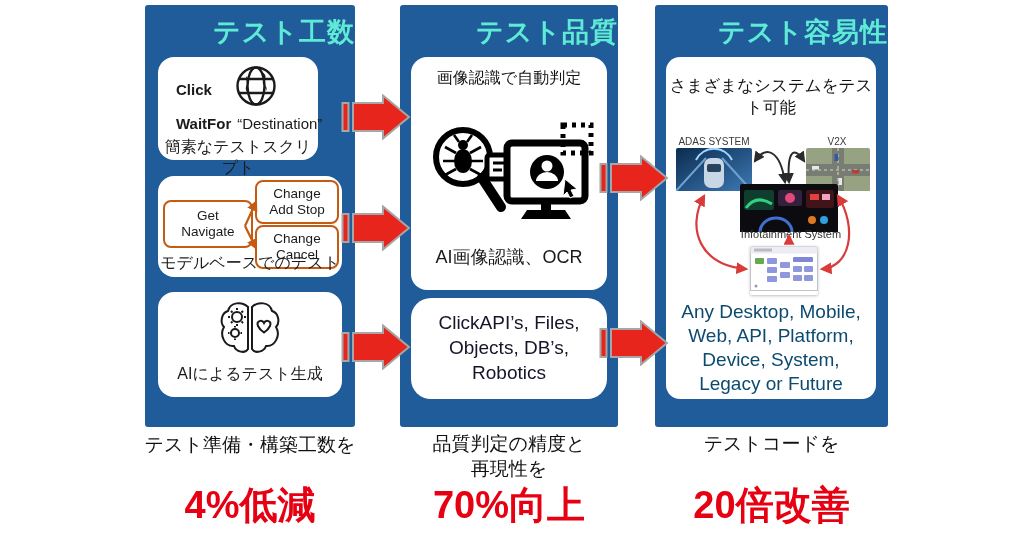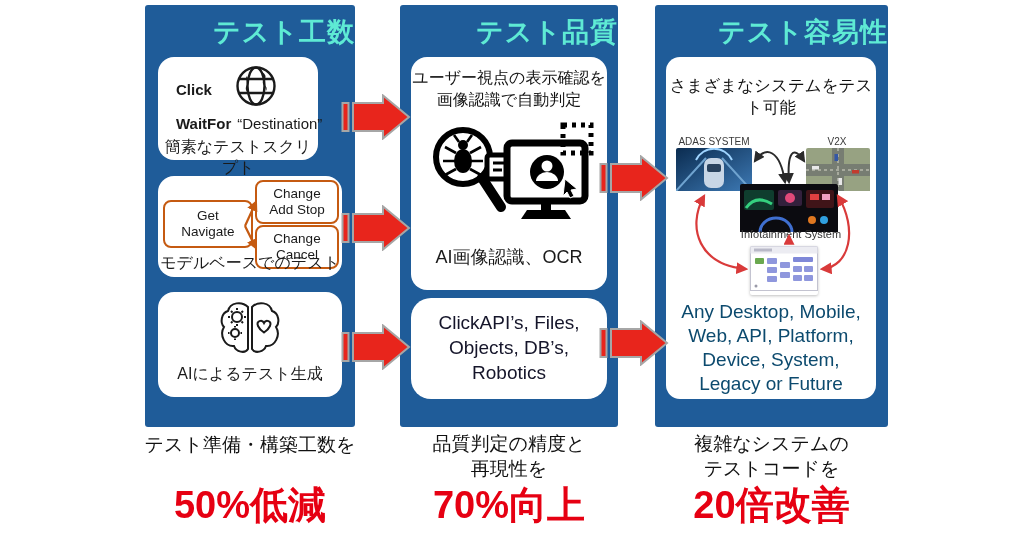--- a/index.html
+++ b/index.html
@@ -143,21 +143,20 @@
     </span>
     <div class="box-caption" id="ai-caption">AIによるテスト生成</div>
   </div>
 
   <div class="panel" id="panel-quality">
     <div class="panel-title">テスト品質</div>
   </div>
 
   <div class="wbox" id="box-quality">
     <div id="quality-heading">
-      <div>ユーザー視点の表示確認を</div>
       <div>画像認識で自動判定</div>
     </div>
     <span id="icon-cluster">
       <svg width="172" height="116" viewBox="0 0 172 116" fill="none">
 
         <circle cx="40" cy="40" r="27" stroke="#000" stroke-width="6"></circle>
         <line x1="59" y1="61" x2="78" y2="90" stroke="#000" stroke-width="10" stroke-linecap="round"></line>
         <ellipse cx="40" cy="44" rx="9" ry="12" fill="#000"></ellipse>
         <circle cx="40" cy="28" r="5" fill="#000"></circle>
         <path d="M33 36 L22 30 M33 44 H20 M33 52 L22 58 M47 36 L58 30 M47 44 H60 M47 52 L58 58 M36 25 L31 18 M44 25 L49 18" stroke="#000" stroke-width="2.6"></path>
@@ -312,27 +311,26 @@
     </svg>
   </span>
   <span class="arrow" id="arrow-b2">
     <svg width="70" height="46" viewBox="0 0 70 46">
       <rect x="1.5" y="9" width="6" height="28" fill="#e8251c" stroke="#a6a6a6" stroke-width="2"></rect>
       <polygon points="12,9 42,9 42,1.5 68,23 42,44.5 42,37 12,37" fill="#e8251c" stroke="#a6a6a6" stroke-width="2"></polygon>
     </svg>
   </span>
 
   <div class="footer-caption" id="f1-cap">テスト準備・構築工数を</div>
-  <div class="metric" id="f1-met">50%低減</div>
+  <div class="metric" id="f1-met">4%低減</div>
 
   <div class="footer-caption" id="f2-cap">
     <div>品質判定の精度と</div>
     <div>再現性を</div>
   </div>
   <div class="metric" id="f2-met">70%向上</div>
 
   <div class="footer-caption" id="f3-cap">
-    <div>複雑なシステムの</div>
     <div>テストコードを</div>
   </div>
   <div class="metric" id="f3-met">20倍改善</div>
 
 </div>
 
 </body></html>

